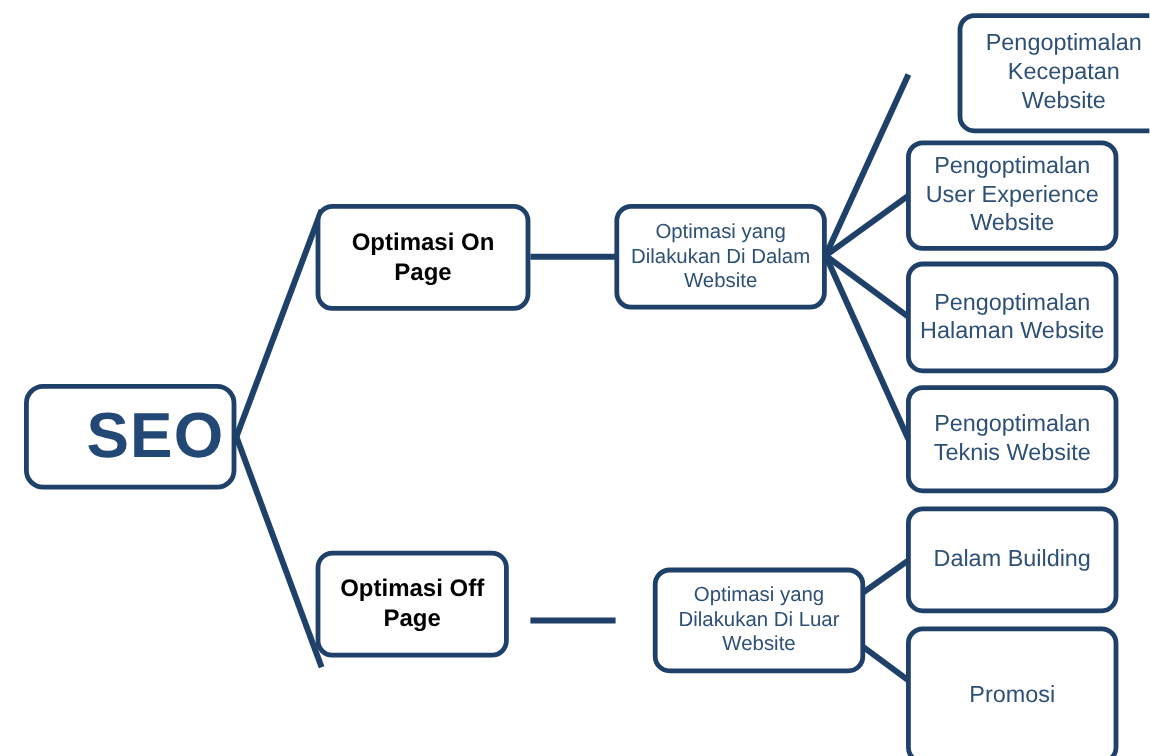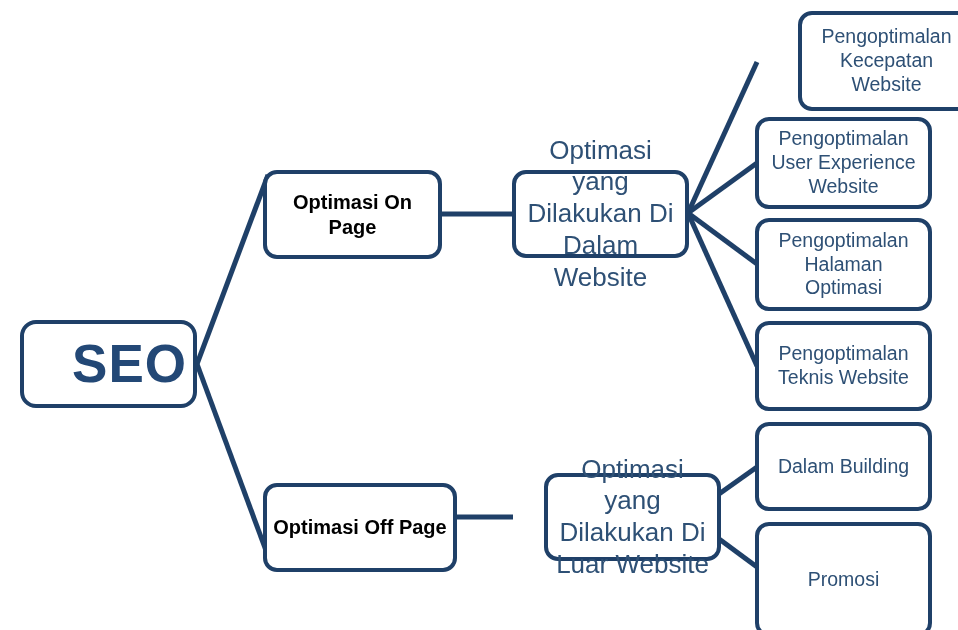--- a/index.html
+++ b/index.html
@@ -50,21 +50,21 @@
     border-radius: 16px;
     color: #234876;
     justify-content: flex-end;
   }
   .node-l2 {
     font-size: 20px;
     font-weight: bold;
     color: #000000;
   }
   .node-l3 {
-    font-size: 26px;
+    font-size: 17px;
     font-weight: normal;
   }
   .node-leaf {
     font-size: 19.5px;
     font-weight: normal;
   }
 </style>
 </head>
 <body>
 
@@ -91,42 +91,42 @@
   </svg>
 
   <div class="node node-root" style="left:20px; top:320px; width:177px; height:88px;">
     <span>SEO</span>
   </div>
 
   <div class="node node-l2" style="left:263px; top:170px; width:179px; height:89px;">
     <span>Optimasi On Page</span>
   </div>
 
-  <div class="node node-l2" style="left:263px; top:483px; width:194px; height:89px;">
+  <div class="node node-l2" style="left:263px; top:459px; width:161px; height:89px;">
     <span>Optimasi Off Page</span>
   </div>
 
   <div class="node node-l3" style="left:512px; top:170px; width:177px; height:88px;">
     <span>Optimasi yang Dilakukan Di Dalam Website</span>
   </div>
 
   <div class="node node-l3" style="left:544px; top:473px; width:177px; height:88px;">
     <span>Optimasi yang Dilakukan Di Luar Website</span>
   </div>
 
   <div class="node node-leaf" style="left:755px; top:11px; width:177px; height:100px;margin-left:43px;">
     <span>Pengoptimalan Kecepatan Website</span>
   </div>
 
   <div class="node node-leaf" style="left:755px; top:117px; width:177px; height:92px;">
     <span>Pengoptimalan User Experience Website</span>
   </div>
 
   <div class="node node-leaf" style="left:755px; top:218px; width:177px; height:93px;">
-    <span>Pengoptimalan Halaman Optimasi</span>
+    <span>Pengoptimalan Halaman Website</span>
   </div>
 
   <div class="node node-leaf" style="left:755px; top:321px; width:177px; height:90px;text-align:center;">
     <span>Pengoptimalan Teknis Website</span>
   </div>
 
   <div class="node node-leaf" style="left:755px; top:422px; width:177px; height:89px;">
     <span>Dalam Building</span>
   </div>
 

